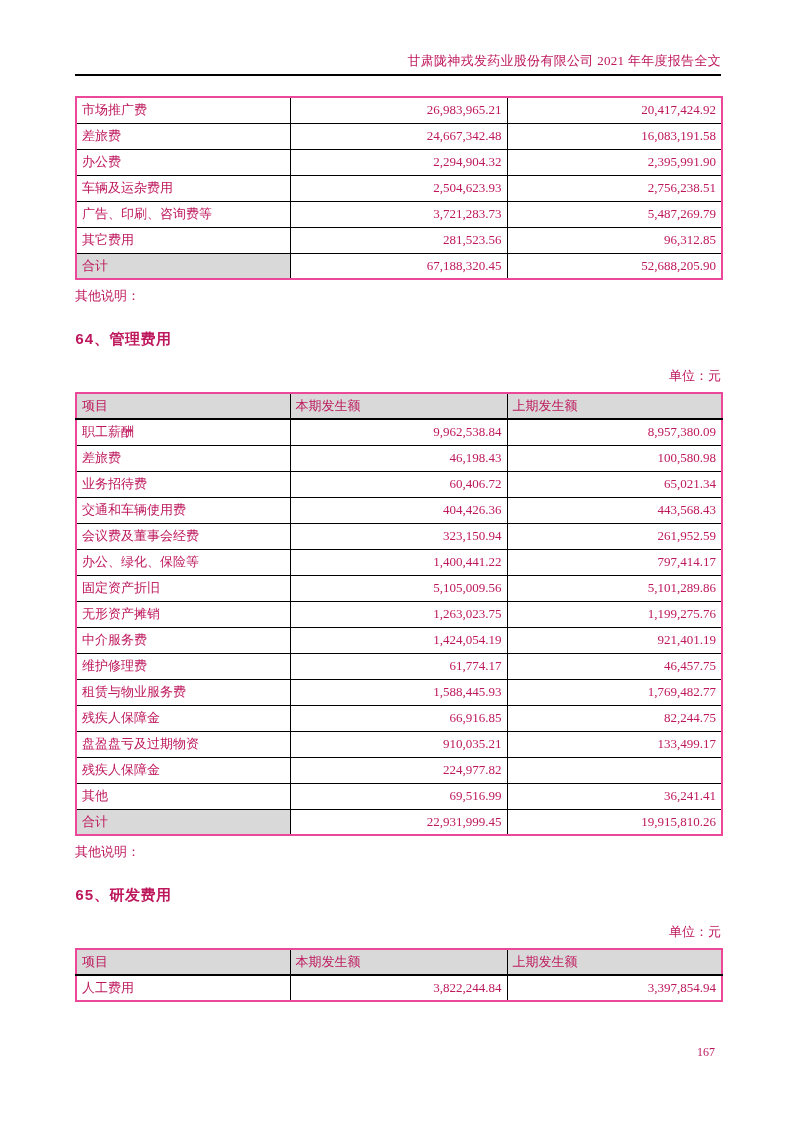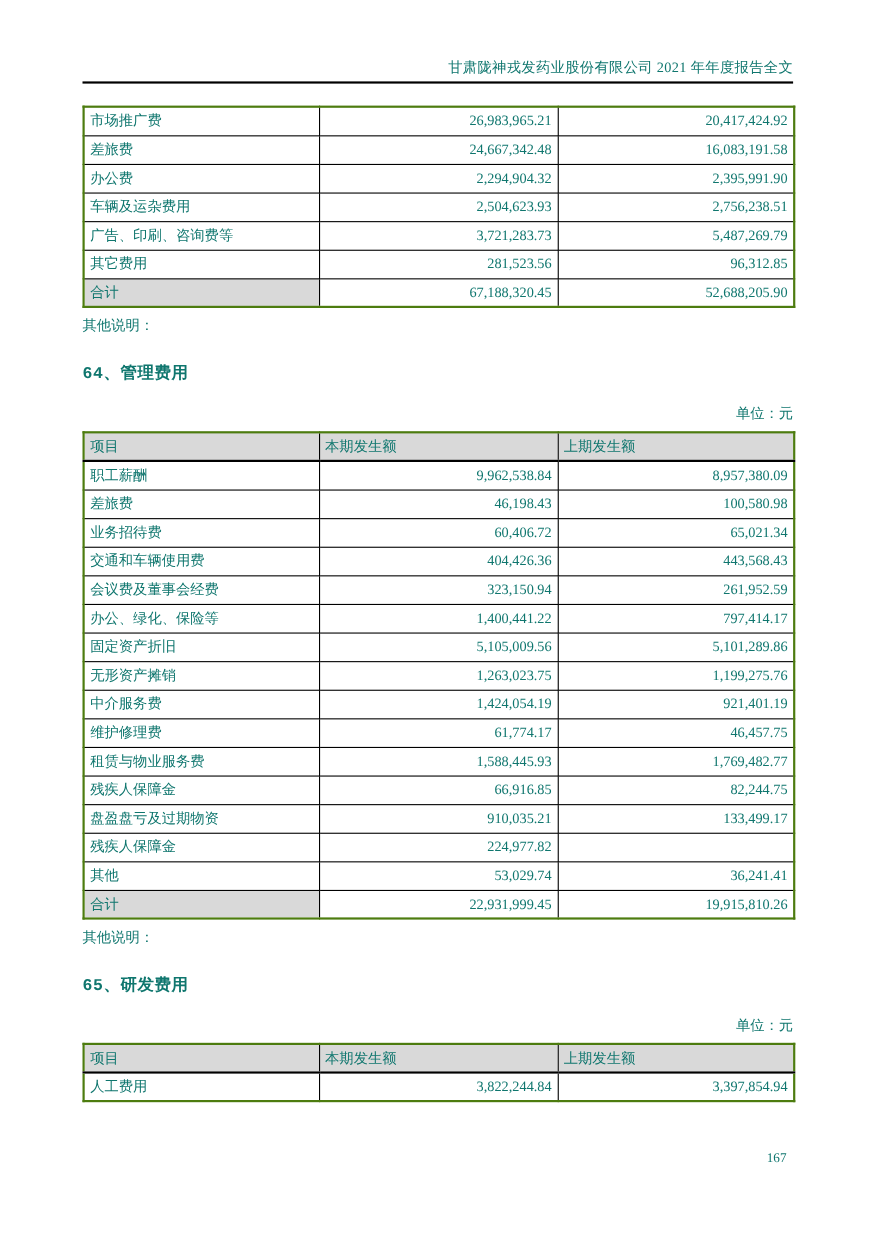--- a/index.html
+++ b/index.html
@@ -3,21 +3,21 @@
 <meta charset="utf-8">
 <style>
   * { margin: 0; padding: 0; box-sizing: border-box; }
   html, body { background: #888; }
   .page {
     position: relative;
     width: 793px;
     height: 1122px;
     margin: 0 auto;
     background: #ffffff;
-    color: #0f766e;
+    color: #be185d;
     font-family: "Liberation Serif", "DejaVu Serif", serif;
   }
   .content { padding: 0 72px 0 75px; }
 
   .page-header {
     padding-top: 52px;
     text-align: right;
     font-size: 13px;
     line-height: 18px;
     letter-spacing: 0.3px;
@@ -26,21 +26,21 @@
     margin-top: 4px;
     border-top: 2px solid #000;
     height: 0;
   }
 
   table.fin-table {
     width: 100%;
     border-collapse: collapse;
     table-layout: fixed;
     font-size: 13px;
-    border: 2px solid #4d7c0f;
+    border: 2px solid #ec4899;
   }
   table.tbl1 { margin-top: 20px; }
   table.tbl  { margin-top: 7px; }
   .fin-table th, .fin-table td {
     border: 1px solid #000;
     height: 26px;
     padding: 2px 5px;
     vertical-align: middle;
     overflow: hidden;
     white-space: nowrap;
@@ -218,21 +218,21 @@
             <td class="cell-num">910,035.21</td>
             <td class="cell-num">133,499.17</td>
           </tr>
           <tr>
             <td class="cell-label">残疾人保障金</td>
             <td class="cell-num">224,977.82</td>
             <td class="cell-num"></td>
           </tr>
           <tr>
             <td class="cell-label">其他</td>
-            <td class="cell-num">53,029.74</td>
+            <td class="cell-num">69,516.99</td>
             <td class="cell-num">36,241.41</td>
           </tr>
           <tr>
             <td class="cell-label cell-total">合计</td>
             <td class="cell-num">22,931,999.45</td>
             <td class="cell-num">19,915,810.26</td>
           </tr>
         </tbody>
     </table>
     <div class="note">其他说明：</div>

